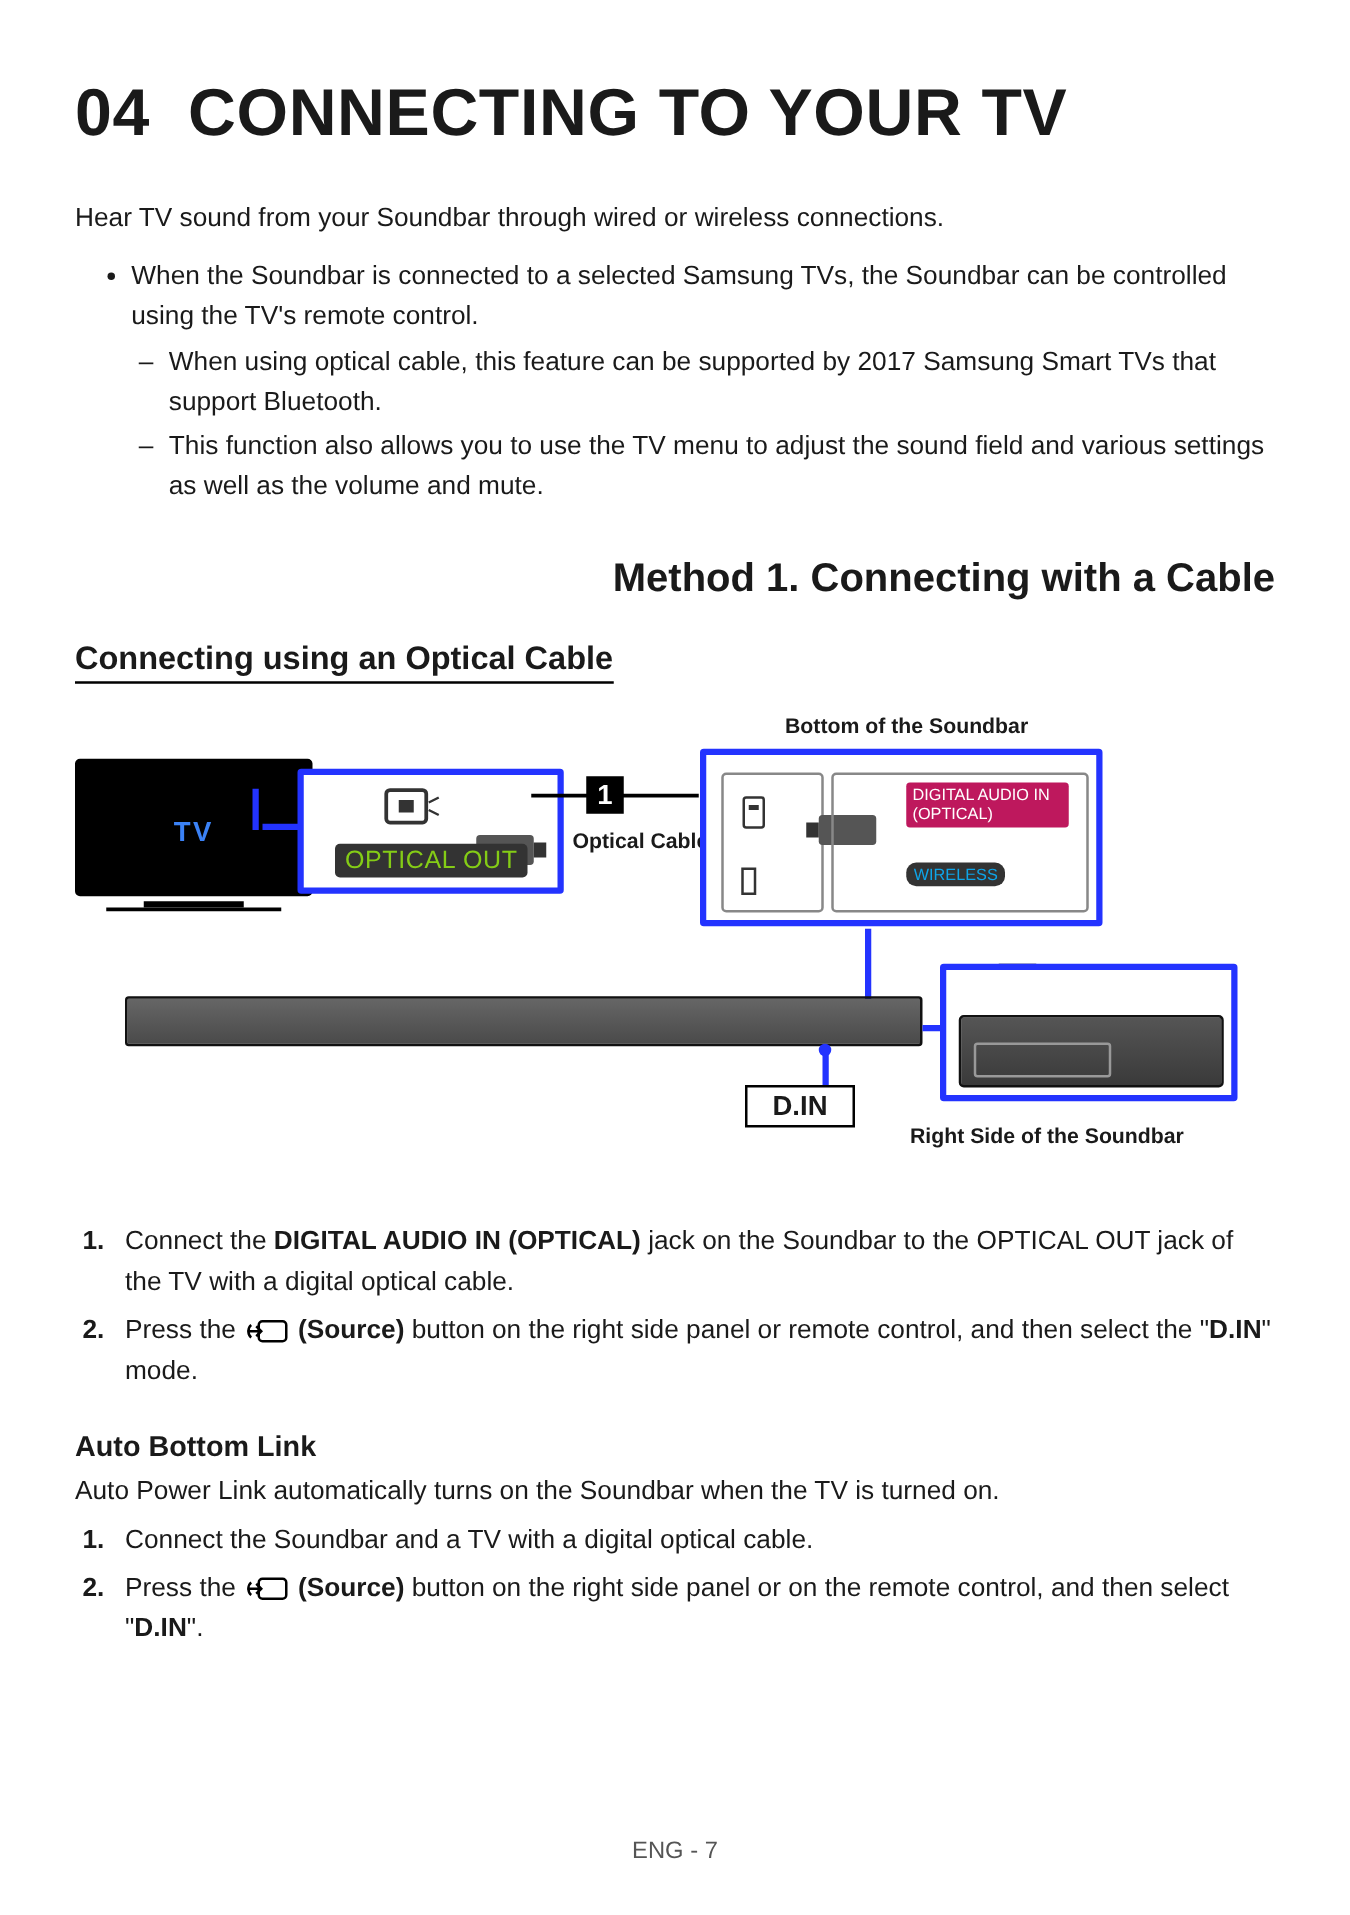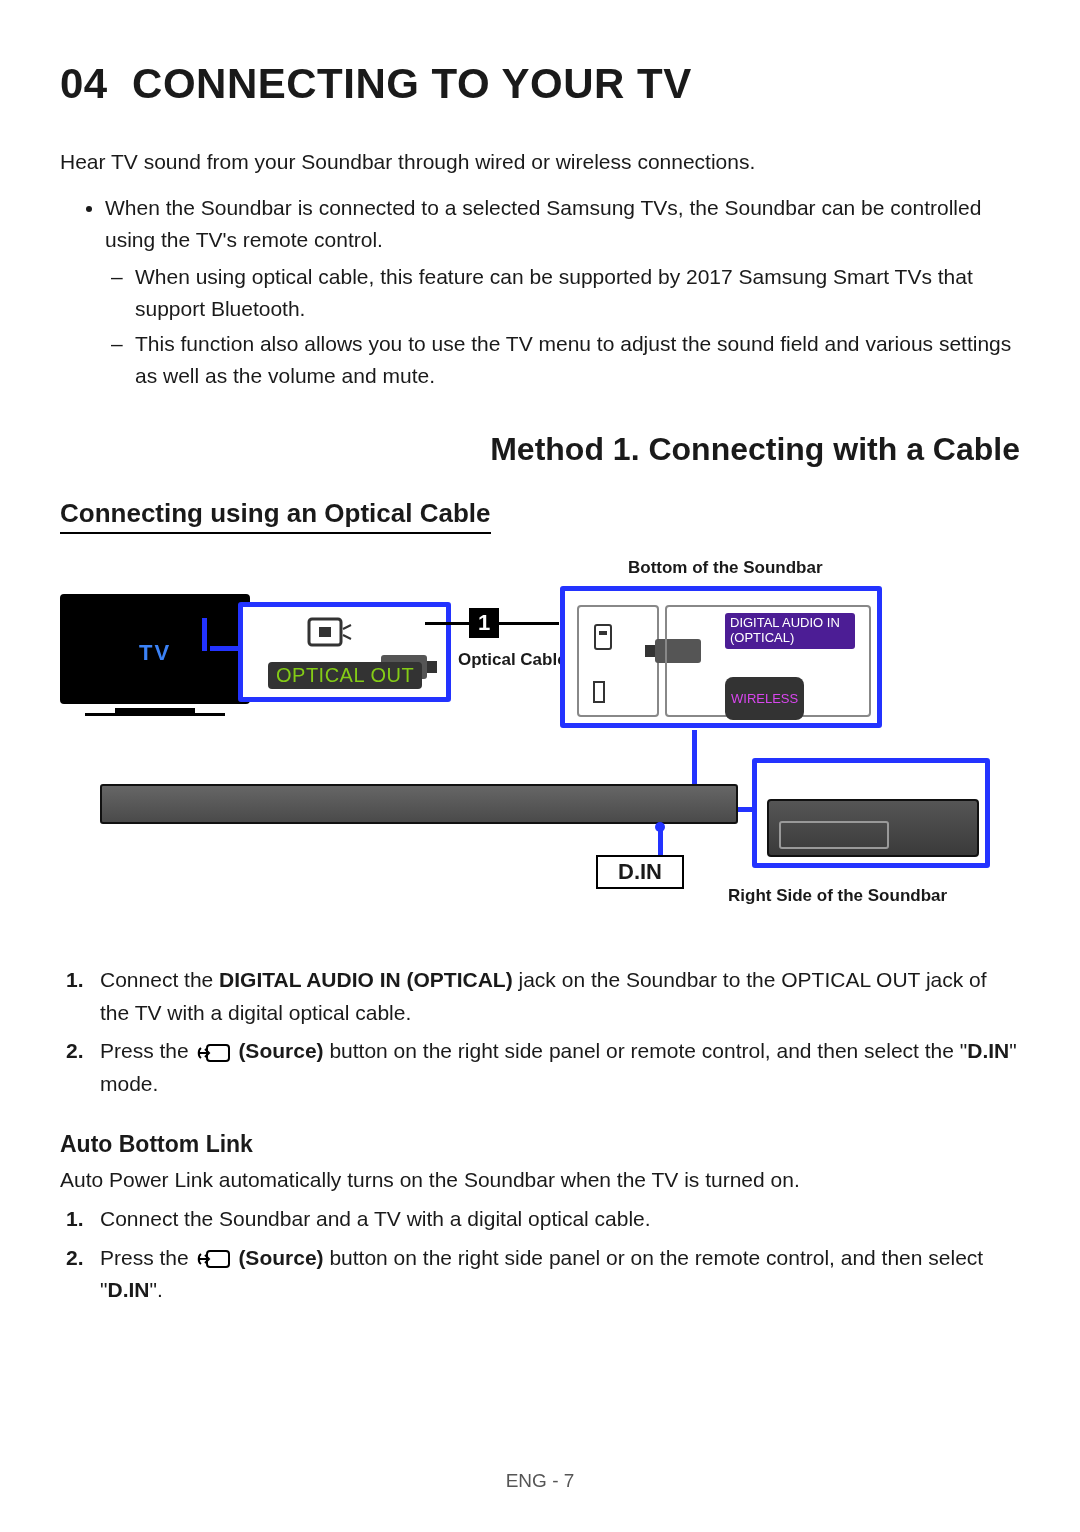--- a/index.html
+++ b/index.html
@@ -7,21 +7,21 @@
     margin: 0;
     padding: 60px 60px 40px 60px;
     font-family: Arial, Helvetica, sans-serif;
     color: #1a1a1a;
     background: #fff;
     width: 1080px;
     min-height: 1532px;
     position: relative;
   }
   h1 {
-    font-size: 42px;
+    font-size: 53px;
     font-weight: 900;
     margin: 0 0 40px 0;
     letter-spacing: 0.5px;
   }
   .intro {
     font-size: 21px;
     margin: 0 0 14px 0;
     line-height: 1.35;
   }
   ul.bullets {
@@ -250,30 +250,30 @@
   }
   .sb-inner-r {
     position:absolute;
     left:100px; top:14px;
     width:206px; height:112px;
     border:2px solid #888;
     border-radius:4px;
     padding: 6px 8px;
   }
   .dai-box {
-    background:#4c1d95; color:#fff;
+    background:#be185d; color:#fff;
     font-size:13px; line-height:1.15;
     padding:3px 5px; border-radius:3px;
     width: 130px;
     margin-left: 50px;
   }
   .wireless-box {
-    background:#333; color:#d946ef;
+    background:#333; color:#0ea5e9;
     font-size:13px;
-    padding:14px 6px; border-radius:8px;
+    padding:2px 6px; border-radius:8px;
     margin-top: 28px;
     display:inline-block;
     margin-left: 50px;
   }
   .port-usb { position:absolute; left:14px; top:16px; width:20px; height:28px; }
   .port-opt { position:absolute; left:14px; top:74px; width:12px; height:22px; border:2px solid #333; }
 
   .soundbar {
     position: absolute;
     left: 40px; top: 220px;

